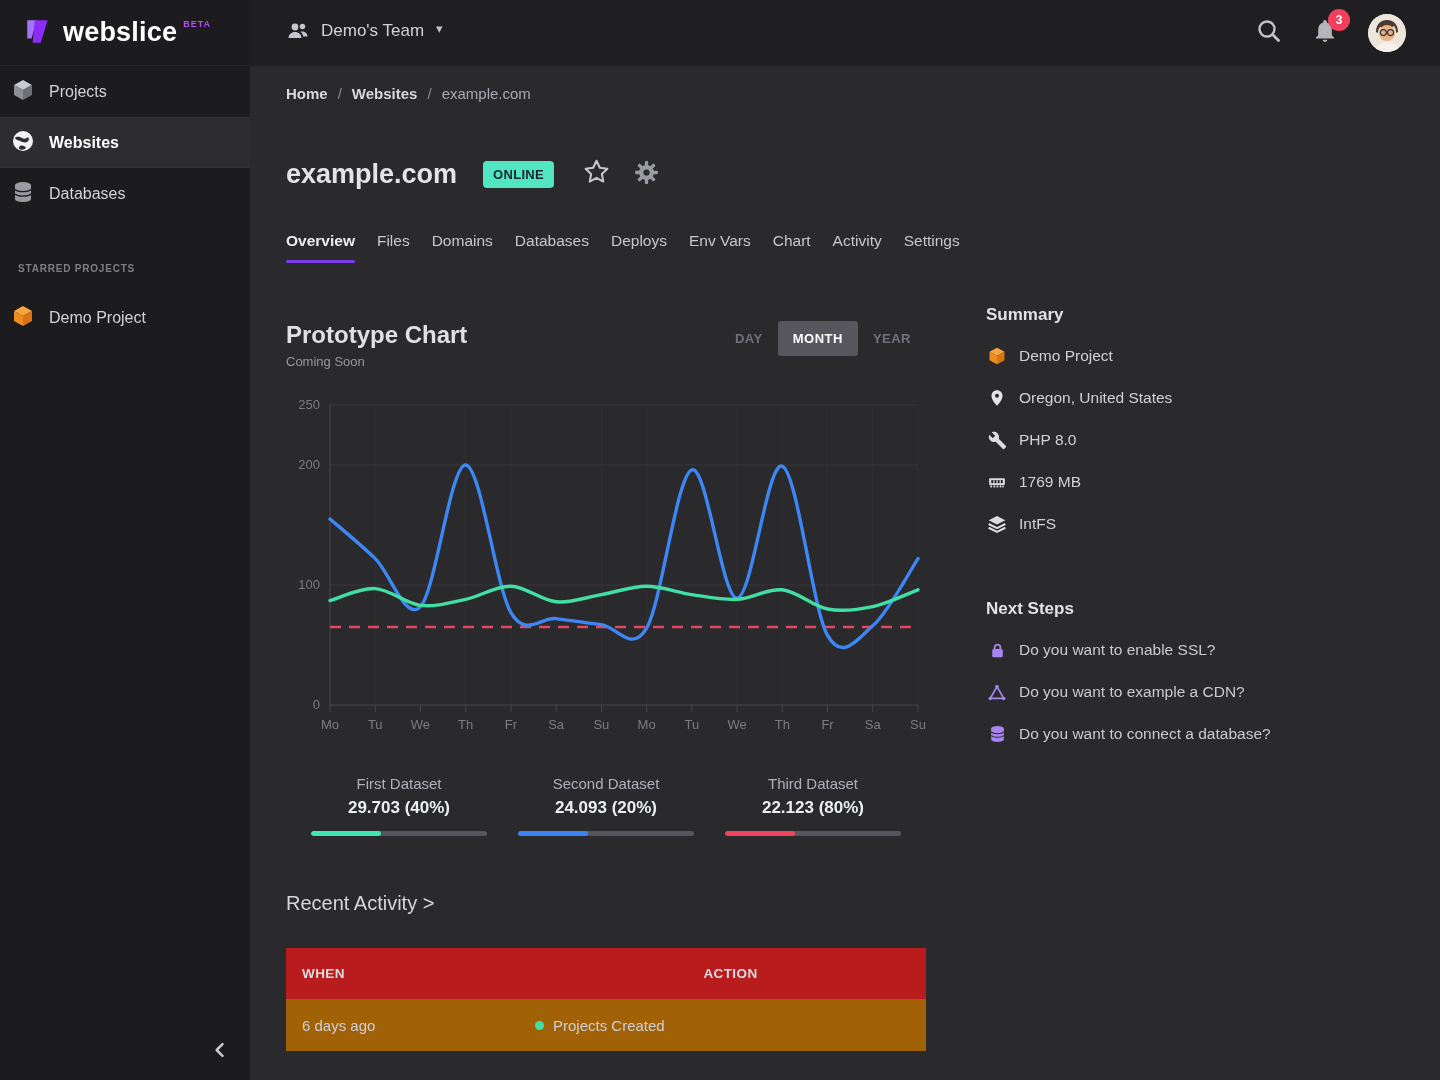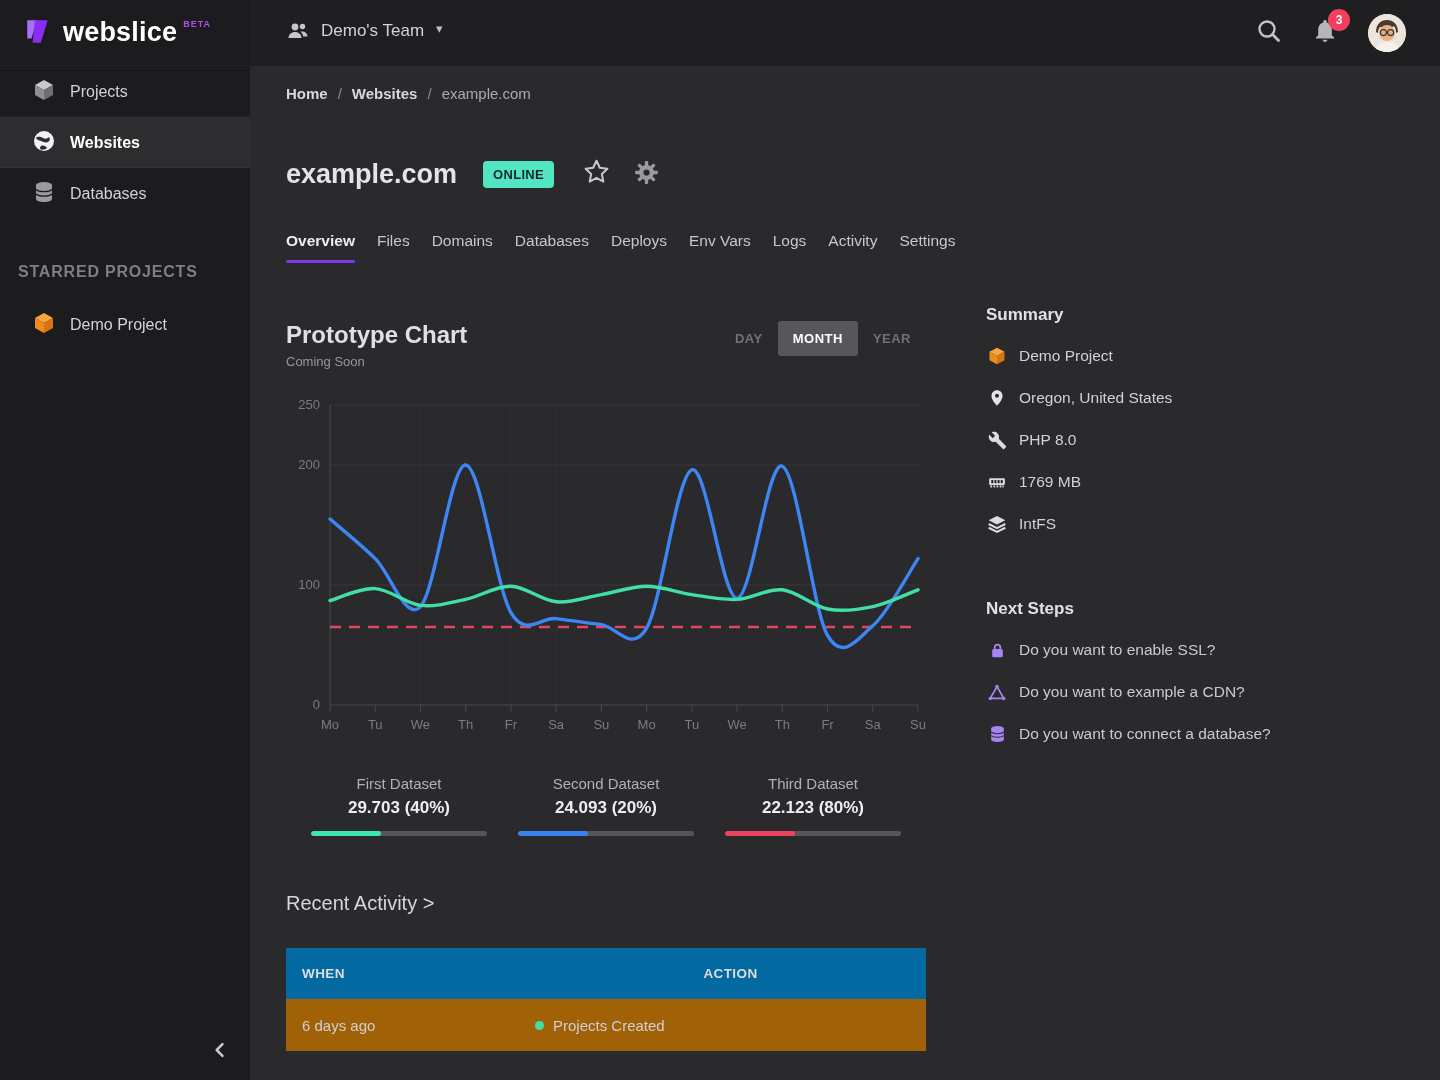--- a/index.html
+++ b/index.html
@@ -7,25 +7,25 @@
     -webkit-font-smoothing:antialiased;}
   *{box-sizing:border-box;}
 
   
   .sidebar{position:fixed;left:0;top:0;width:250px;height:1080px;background:#1c1c1e;z-index:5;}
   .logo-row{height:66px;display:flex;align-items:center;padding:0 0 0 22px;
     border-bottom:1px solid rgba(255,255,255,0.04);}
   .wordmark{color:#fff;font-size:27px;font-weight:bold;letter-spacing:.2px;margin-left:9px;}
   .beta{color:#b44cf0;font-size:9px;font-weight:bold;letter-spacing:1px;margin-left:6px;
     transform:translateY(-9px);display:inline-block;}
-  .nav-item{height:51px;display:flex;align-items:center;padding-left:32px;gap:14px;
+  .nav-item{height:51px;display:flex;align-items:center;padding-left:11px;gap:14px;
     color:#d2d2d7;font-size:16px;cursor:pointer;}
   .nav-item.active{background:#2d2d30;color:#fff;font-weight:bold;
     border-top:1px solid rgba(255,255,255,0.04);border-bottom:1px solid rgba(255,255,255,0.04);}
-  .side-section{margin:44px 0 18px 18px;color:#7e7e85;font-size:16px;font-weight:bold;
+  .side-section{margin:44px 0 18px 18px;color:#7e7e85;font-size:10px;font-weight:bold;
     letter-spacing:.8px;}
   .collapse-btn{position:absolute;bottom:14px;right:16px;width:28px;height:28px;
     display:flex;align-items:center;justify-content:center;cursor:pointer;}
 
   
   .topbar{position:fixed;left:250px;top:0;width:1190px;height:66px;background:#1f1f22;
     display:flex;align-items:center;justify-content:space-between;padding:0 34px 0 36px;z-index:4;}
   .team-select{display:flex;align-items:flex-start;gap:11px;color:#d2d2d6;font-size:17px;cursor:pointer;}
   .caret{color:#c0c0c6;font-size:13px;margin-left:1px;}
   .topbar-right{display:flex;align-items:center;gap:30px;}
@@ -71,21 +71,21 @@
 
   .stats-row{margin-top:36px;display:flex;justify-content:space-between;padding:0 25px;}
   .stat{width:176px;text-align:center;}
   .stat-name{font-size:15px;color:#b0b0b8;}
   .stat-value{font-size:17px;font-weight:bold;color:#eceef2;margin-top:6px;text-align:center;}
   .stat-bar{margin-top:13px;height:5px;border-radius:3px;background:#55555b;overflow:hidden;}
   .stat-fill{height:100%;border-radius:3px;}
 
   .activity-title{margin-top:56px;font-size:20px;color:#d6d6da;cursor:pointer;}
   .activity-table{margin-top:33px;width:640px;}
-  .at-head{display:flex;background:#0369a1;height:51px;align-items:center;}
+  .at-head{display:flex;background:#b91c1c;height:51px;align-items:center;}
   .at-head .th{font-size:13.5px;font-weight:bold;letter-spacing:.4px;color:#dcdce0;}
   .th-when,.td-when{width:233px;padding-left:16px;}
   .th-action,.td-action{flex:1;padding-left:16px;text-align:center;}
   .at-row{display:flex;background:#a16207;height:52px;align-items:center;}
   .at-row .td{font-size:15px;color:#cfcfd5;display:flex;align-items:center;}
   .dot{width:9px;height:9px;border-radius:50%;margin-right:9px;display:inline-block;}
 
   .panel-title{font-size:17px;font-weight:bold;color:#e2e2e6;}
   .summary{padding-top:44px;}
   .panel-item{display:flex;align-items:center;gap:11px;margin-top:20px;height:22px;
@@ -246,21 +246,21 @@
     </span>
   </div>
 
   <div class="tabs">
     <span class="tab active">Overview</span>
     <span class="tab">Files</span>
     <span class="tab">Domains</span>
     <span class="tab">Databases</span>
     <span class="tab">Deploys</span>
     <span class="tab">Env Vars</span>
-    <span class="tab">Logs</span>
+    <span class="tab">Chart</span>
     <span class="tab">Activity</span>
     <span class="tab">Settings</span>
   </div>
 
   <div class="columns">
 
     <section class="left-col">
       <div class="chart-header">
         <div>
           <div class="chart-title">Prototype Chart</div>

